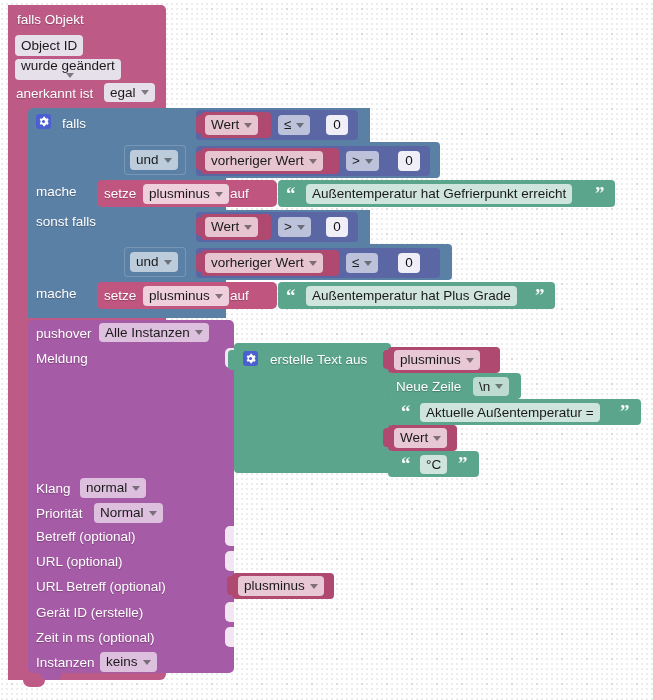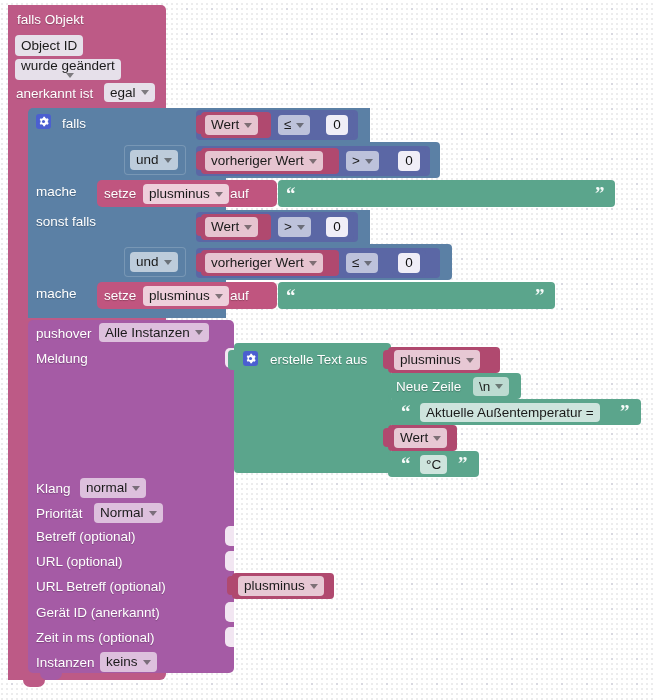--- a/index.html
+++ b/index.html
@@ -172,20 +172,23 @@
   <div class="blk c-var" style="left:97px;top:180px;width:180px;height:27px;border-radius:5px;"></div>
   <span class="lbl" style="left:104px;top:187px;">setze</span>
   <div class="field" style="left:143px;top:184px;height:20px;">
     <span>plusminus</span>
     <span class="caret"></span>
   </div>
   <span class="lbl" style="left:230px;top:187px;">auf</span>
 
   <div class="blk c-text" style="left:278px;top:180px;width:337px;height:27px;border-radius:4px;"></div>
   <span class="quote" style="left:286px;top:184px;">“</span>
+  <div class="field" style="left:306px;top:184px;height:20px;background:rgba(255,255,255,.70);">
+    <span>Außentemperatur hat Gefrierpunkt erreicht</span>
+  </div>
   <span class="quote" style="left:595px;top:184px;">”</span>
 
   <span class="lbl" style="left:36px;top:215px;">sonst falls</span>
 
   <div class="blk c-control" style="left:124px;top:247px;width:62px;height:30px;border-radius:4px;
               box-shadow:inset 0 0 0 1px rgba(255,255,255,.18);"></div>
   <div class="field lite" style="left:130px;top:252px;height:20px;">
     <span>und</span>
     <span class="caret"></span>
   </div>
@@ -225,20 +228,23 @@
   <span class="lbl" style="left:36px;top:287px;">mache</span>
   <div class="blk c-var" style="left:97px;top:282px;width:180px;height:27px;border-radius:5px;"></div>
   <span class="lbl" style="left:104px;top:289px;">setze</span>
   <div class="field" style="left:143px;top:286px;height:20px;">
     <span>plusminus</span>
     <span class="caret"></span>
   </div>
   <span class="lbl" style="left:230px;top:289px;">auf</span>
   <div class="blk c-text" style="left:278px;top:282px;width:277px;height:27px;border-radius:4px;"></div>
   <span class="quote" style="left:286px;top:286px;">“</span>
+  <div class="field" style="left:306px;top:286px;height:20px;background:rgba(255,255,255,.70);">
+    <span>Außentemperatur hat Plus Grade</span>
+  </div>
   <span class="quote" style="left:535px;top:286px;">”</span>
 
   <div class="blk c-push" style="left:28px;top:320px;width:206px;height:353px;border-radius:5px 5px 5px 5px;"></div>
   <div class="blk stub c-push" style="left:40px;top:673px;"></div>
 
   <span class="lbl" style="left:36px;top:327px;">pushover</span>
   <div class="field" style="left:99px;top:323px;height:19px;background:rgba(255,255,255,.62);">
     <span>Alle Instanzen</span>
     <span class="caret"></span>
   </div>
@@ -266,21 +272,21 @@
 
   <span class="lbl" style="left:36px;top:580px;">URL Betreff (optional)</span>
 
   <div class="blk c-varget" style="left:232px;top:573px;width:102px;height:26px;border-radius:4px;"></div>
   <div class="blk tab c-varget" style="left:227px;top:576px;"></div>
   <div class="field" style="left:238px;top:576px;height:20px;background:rgba(255,255,255,.70);">
     <span>plusminus</span>
     <span class="caret"></span>
   </div>
 
-  <span class="lbl" style="left:36px;top:606px;">Gerät ID (anerkannt)</span>
+  <span class="lbl" style="left:36px;top:606px;">Gerät ID (erstelle)</span>
   <div class="notch-in" style="left:225px;top:602px;"></div>
 
   <span class="lbl" style="left:36px;top:631px;">Zeit in ms (optional)</span>
   <div class="notch-in" style="left:225px;top:627px;"></div>
 
   <span class="lbl" style="left:36px;top:656px;">Instanzen</span>
   <div class="field" style="left:100px;top:652px;height:20px;background:rgba(255,255,255,.62);">
     <span>keins</span>
     <span class="caret"></span>
   </div>

